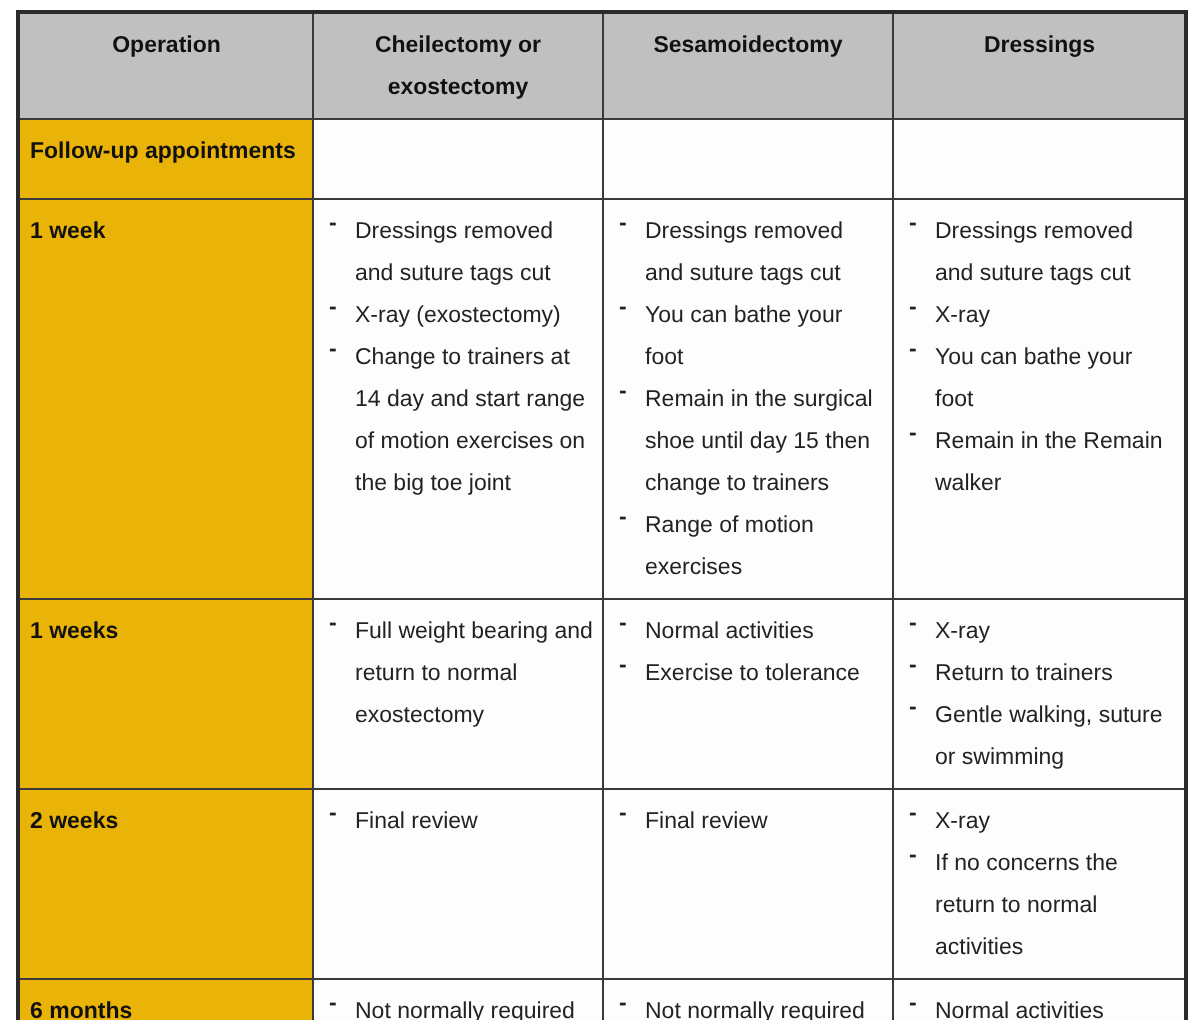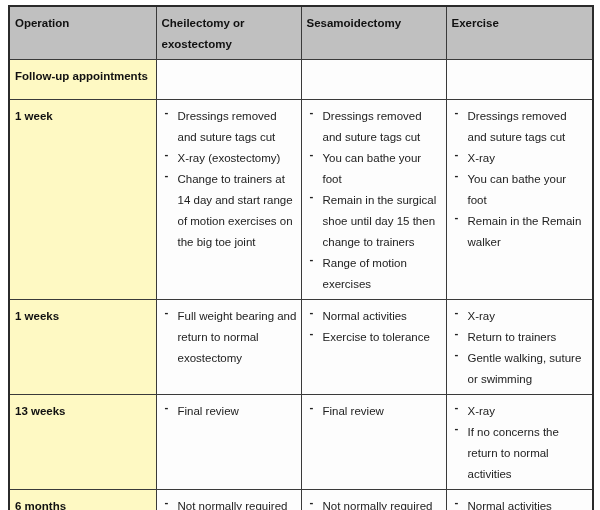--- a/index.html
+++ b/index.html
@@ -20,27 +20,27 @@
   table.op td, table.op th{
     border:1px solid #3a3a3a;
     vertical-align:top;
     padding:6px 4px 4px 5px;
     font-size:11.5px;
     line-height:21px;
     overflow:hidden;
   }
   th.hd{
     background:#c0c0c0;
-    text-align:left;
+    text-align:center;
     font-weight:bold;
     font-size:12px;
     color:#111;
   }
   td.lbl{
-    background:#fef9c3;
+    background:#eab308;
     font-weight:bold;
     font-size:12px;
     color:#111;
     white-space:nowrap;
   }
   td.bodyc{background:#fdfdfd;}
   .li{display:flex;align-items:flex-start;}
   .m{
     flex:none;
     width:13px;
@@ -62,21 +62,21 @@
         <col style="width:145px">
         <col style="width:145px">
         <col style="width:147px">
     </colgroup>
 
     <tbody>
         <tr style="height:43px">
       <th class="hd">Operation</th>
       <th class="hd">Cheilectomy or exostectomy</th>
       <th class="hd">Sesamoidectomy</th>
-      <th class="hd">Exercise</th>
+      <th class="hd">Dressings</th>
     </tr>
 
     <tr style="height:40px">
       <td class="lbl">Follow-up appointments</td>
       <td class="bodyc"></td>
       <td class="bodyc"></td>
       <td class="bodyc"></td>
     </tr>
 
     <tr style="height:174px">
@@ -161,21 +161,21 @@
               <span class="t">Return to trainers</span>
             </div>
         <div class="li">
               <span class="m">-</span>
               <span class="t">Gentle walking, suture or swimming</span>
             </div>
       </td>
     </tr>
 
     <tr style="height:77px">
-      <td class="lbl">13 weeks</td>
+      <td class="lbl">2 weeks</td>
       <td class="bodyc">
         <div class="li">
               <span class="m">-</span>
               <span class="t">Final review</span>
             </div>
       </td>
       <td class="bodyc">
         <div class="li">
               <span class="m">-</span>
               <span class="t">Final review</span>

